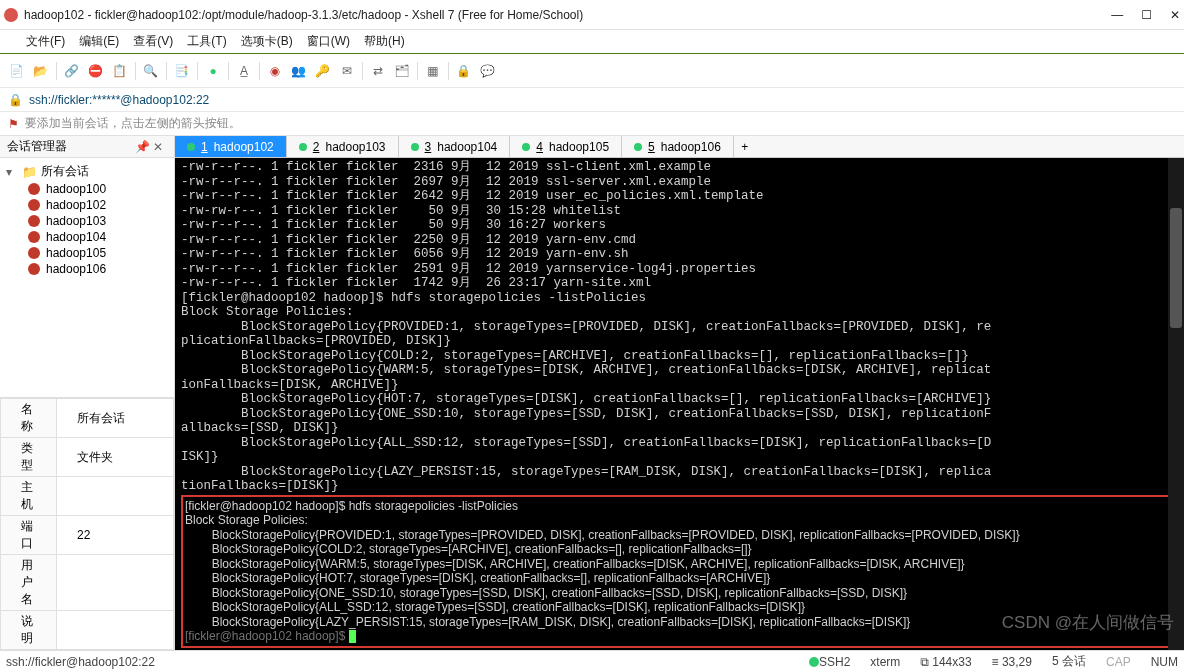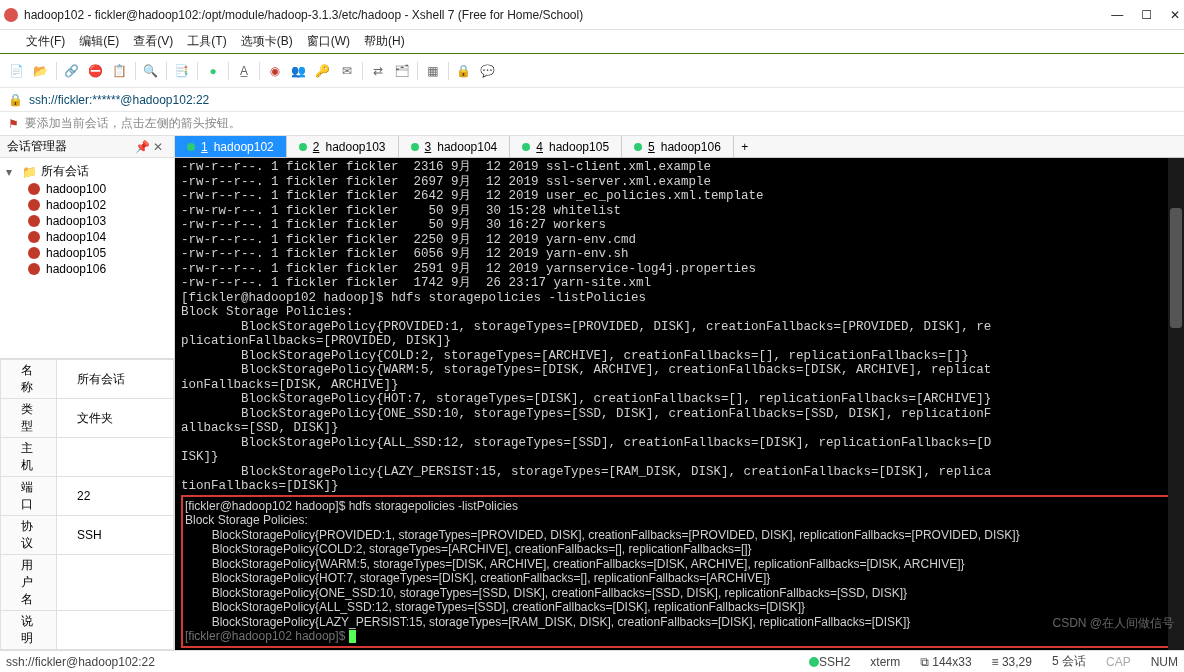--- a/index.html
+++ b/index.html
@@ -45,21 +45,21 @@
 .terminal-wrap pre { white-space: pre; font-family: inherit; font-size: inherit; }
 .scroll-track { position: absolute; top:0; right:0; bottom:0; width:16px; background:#1a1a1a; }
 .scroll-thumb { position:absolute; left:2px; right:2px; top:50px; height:120px; background:#555; border-radius:3px; }
 .redbox { border: 2px solid #d43a2f; padding: 2px 2px; margin-top: 1px; }
 .prompt-user { color: #737373; }
 .cursor { display: inline-block; width: 7px; height: 13px; background: #55ff55; vertical-align: text-bottom; }
 .statusbar { height: 22px; display: flex; align-items: center; border-top: 1px solid #ddd; padding: 0 6px; gap: 20px; font-size: 11px; color: #444; }
 .statusbar .grow { flex: 1; }
 .stat-chip { display: flex; align-items: center; }
 .ssh-dot { width: 10px; height: 10px; border-radius: 50%; background:#2ecc71; }
-.watermark { position: absolute; right: 10px; bottom: 20px; color: rgba(200,200,200,0.5); font-size: 12px; pointer-events:none; }
+.watermark { position: absolute; right: 10px; bottom: 20px; color: rgba(200,200,200,0.5); font-size: 17px; pointer-events:none; }
 </style>
 </head>
 <body>
 
 <div class="titlebar">
   <span class="app-icon"></span>
   <span class="title">hadoop102 - fickler@hadoop102:/opt/module/hadoop-3.1.3/etc/hadoop - Xshell 7 (Free for Home/School)</span>
   <div class="win-controls">
     <span>—</span>
     <span>☐</span>
@@ -167,24 +167,20 @@
               <td>类型</td>
               <td>文件夹</td>
             </tr>
         <tr>
               <td>主机</td>
               <td></td>
             </tr>
         <tr>
               <td>端口</td>
               <td>22</td>
-            </tr>
-        <tr>
-              <td>协议</td>
-              <td>SSH</td>
             </tr>
         <tr>
               <td>用户名</td>
               <td></td>
             </tr>
         <tr>
               <td>说明</td>
               <td></td>
             </tr>
       </tbody>

